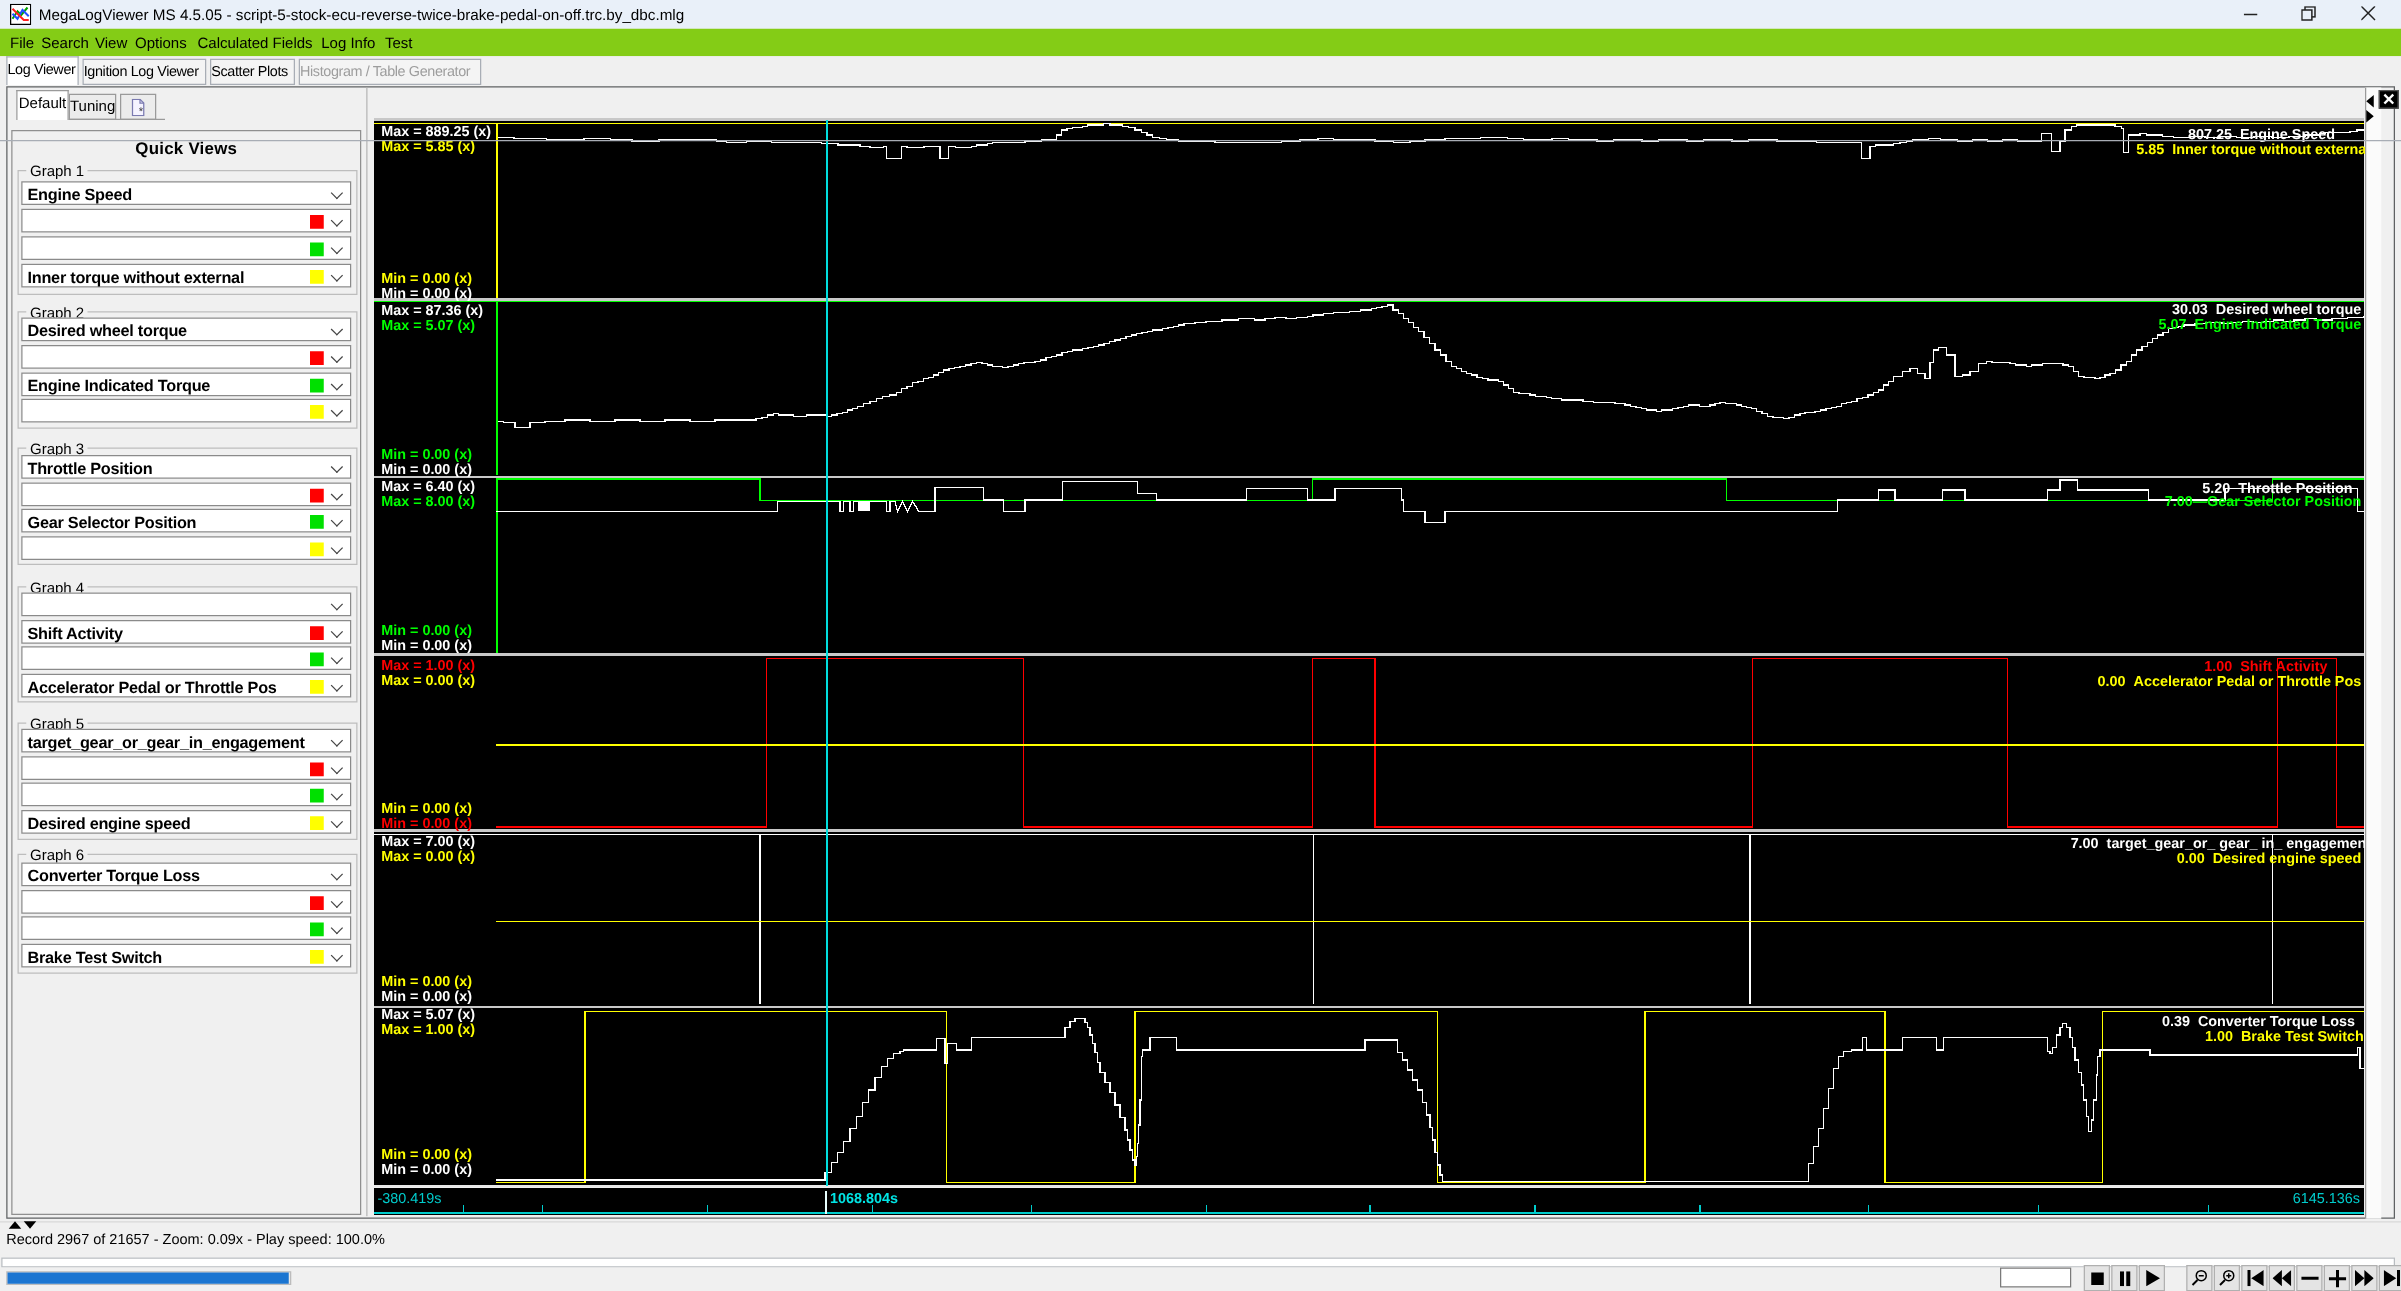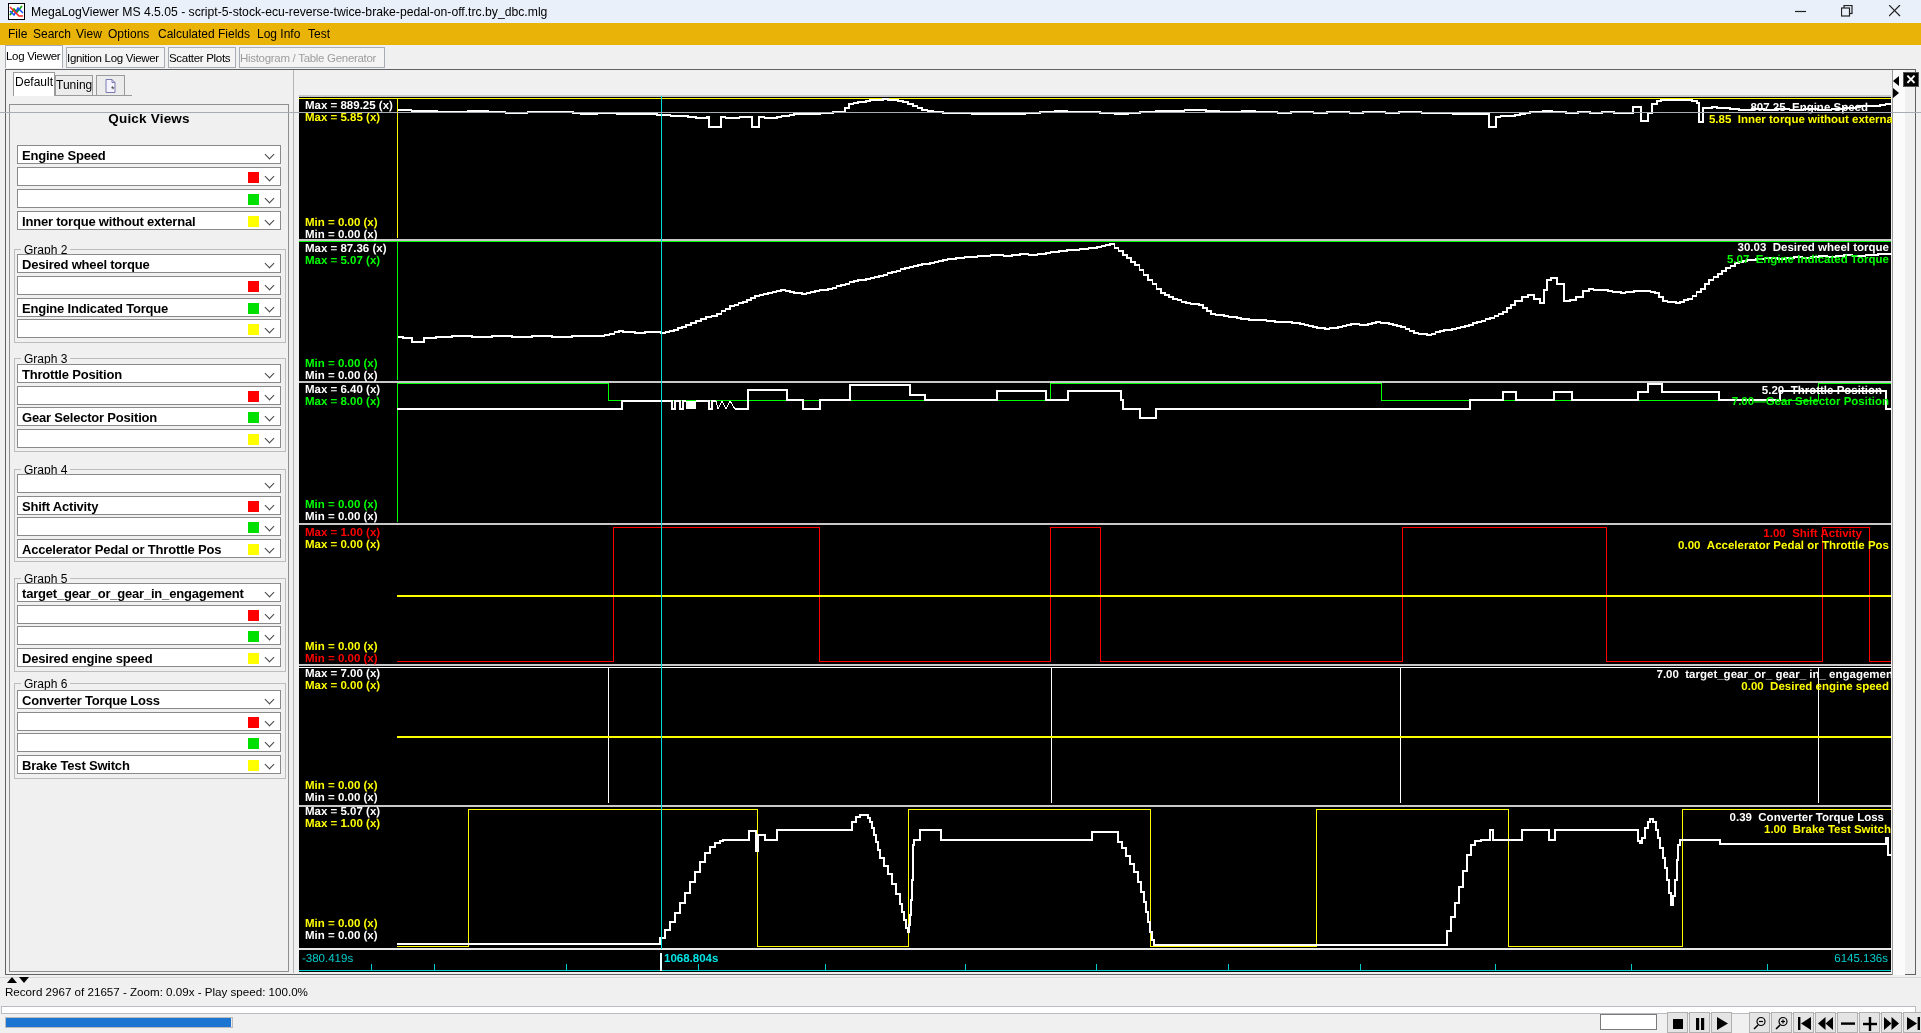--- a/index.html
+++ b/index.html
@@ -1,19 +1,19 @@
 <!DOCTYPE html>
 <html><head><meta charset="utf-8"><style>
 * { margin:0; padding:0; box-sizing:border-box; }
 html,body { width:1921px; height:1033px; overflow:hidden; background:#f0f0f0;
   font-family:"Liberation Sans", sans-serif; position:relative; }
 .abs { position:absolute; }
 #titlebar { left:0; top:0; width:1921px; height:23px; background:#e9f0f9; }
 #titlebar .t { position:absolute; left:31px; top:5px; font-size:12.2px; color:#000; }
-#menubar { left:0; top:23px; width:1921px; height:22px; background:#eab308; }
+#menubar { left:0; top:23px; width:1921px; height:22px; background:#84cc16; }
 #menubar span { position:absolute; top:4px; font-size:12px; color:#000; }
 #tabrow1 { left:0; top:45px; width:1921px; height:23px; background:#f0f0f0; }
 .tab1 { position:absolute; white-space:nowrap; overflow:hidden; font-size:11.5px; letter-spacing:-0.3px; color:#000; border:1px solid #a8adb5; background:#f4f4f4; height:21px; top:2px; line-height:20px; text-align:left; }
 #tabsel1 { background:#fff; height:23px; top:0; border-bottom:none; z-index:3; }
 #row1line { position:absolute; left:0; top:67px; width:1921px; height:1px; background:#a8adb5; z-index:2; }
 #mainpanel { left:5px; top:69px; width:1911px; height:906px; border:1px solid #5f6163; background:#f0f0f0; }
 .tab2 { position:absolute; white-space:nowrap; overflow:hidden; font-size:12px; color:#000; border:1px solid #9a9a9a; background:#ececec; height:21px; top:5px; line-height:19px; text-align:center; }
 #tabsel2 { background:#fff; height:24px; top:2px; border-bottom:none; z-index:3; }
 #row2line { position:absolute; left:48px; top:25px; width:78px; height:1px; background:#9a9a9a; }
 #qv { position:absolute; left:3px; top:34px; width:280px; height:868px; border:1px solid #8f8f8f; background:#f0f0f0; }
@@ -79,20 +79,23 @@
   <div class="tab2" id="tabsel2" style="left:7px;width:42px;">Default</div>
   <div class="tab2" style="left:49px;width:38px;">Tuning</div>
   <div class="tab2" style="left:90px;width:29px;"><svg width="13" height="14" style="margin-top:3px;">
         <path d="M2,0.5 h6 l3,3 v10 h-9 z" fill="#f5f3ff" stroke="#7a7ab0" stroke-width="1"></path>
         <path d="M8,0.5 v3 h3" fill="none" stroke="#7a7ab0" stroke-width="1"></path>
         <text x="7" y="13" font-size="9" fill="#333">*</text>
       </svg></div>
   <div id="row2line"></div>
   <div id="qv">
     <h1>Quick Views</h1>
+    <div class="fs" style="top:31px;height:100px;">
+        <span class="fslab">Graph 1</span>
+      </div>
 <div class="fs" style="top:144px;height:94px;">
         <span class="fslab">Graph 2</span>
       </div>
 <div class="fs" style="top:253px;height:94px;">
         <span class="fslab">Graph 3</span>
       </div>
 <div class="fs" style="top:364px;height:93px;">
         <span class="fslab">Graph 4</span>
       </div>
 <div class="fs" style="top:473px;height:94px;">

